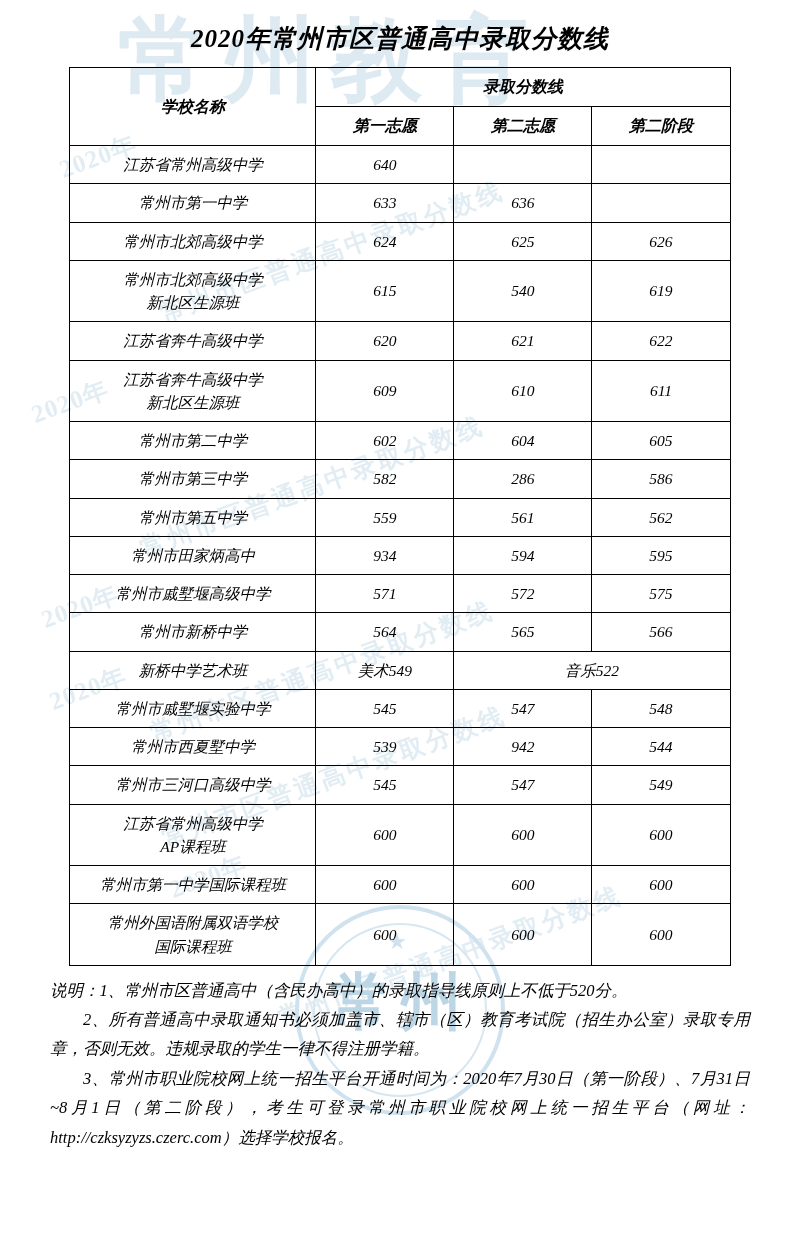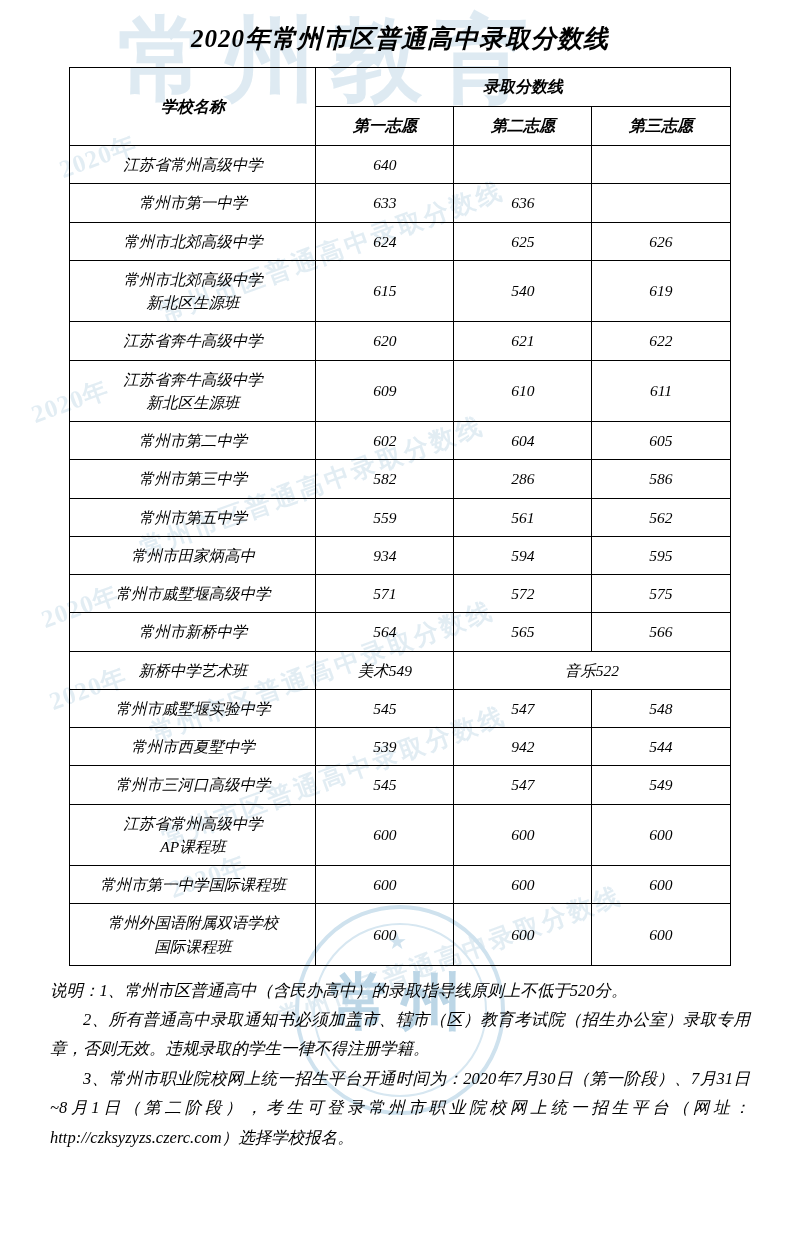--- a/index.html
+++ b/index.html
@@ -194,21 +194,21 @@
       <col class="c-v3">
     </colgroup>
     <thead>
       <tr>
         <th rowspan="2">学校名称</th>
         <th colspan="3">录取分数线</th>
       </tr>
       <tr>
         <th>第一志愿</th>
         <th>第二志愿</th>
-        <th>第三志愿</th>
+        <th>第二阶段</th>
       </tr>
     </thead>
     <tbody id="table-body">
         <tr>
           <td class="school">江苏省常州高级中学</td>
           <td>640</td>
           <td></td>
           <td></td>
         </tr>
         <tr>

